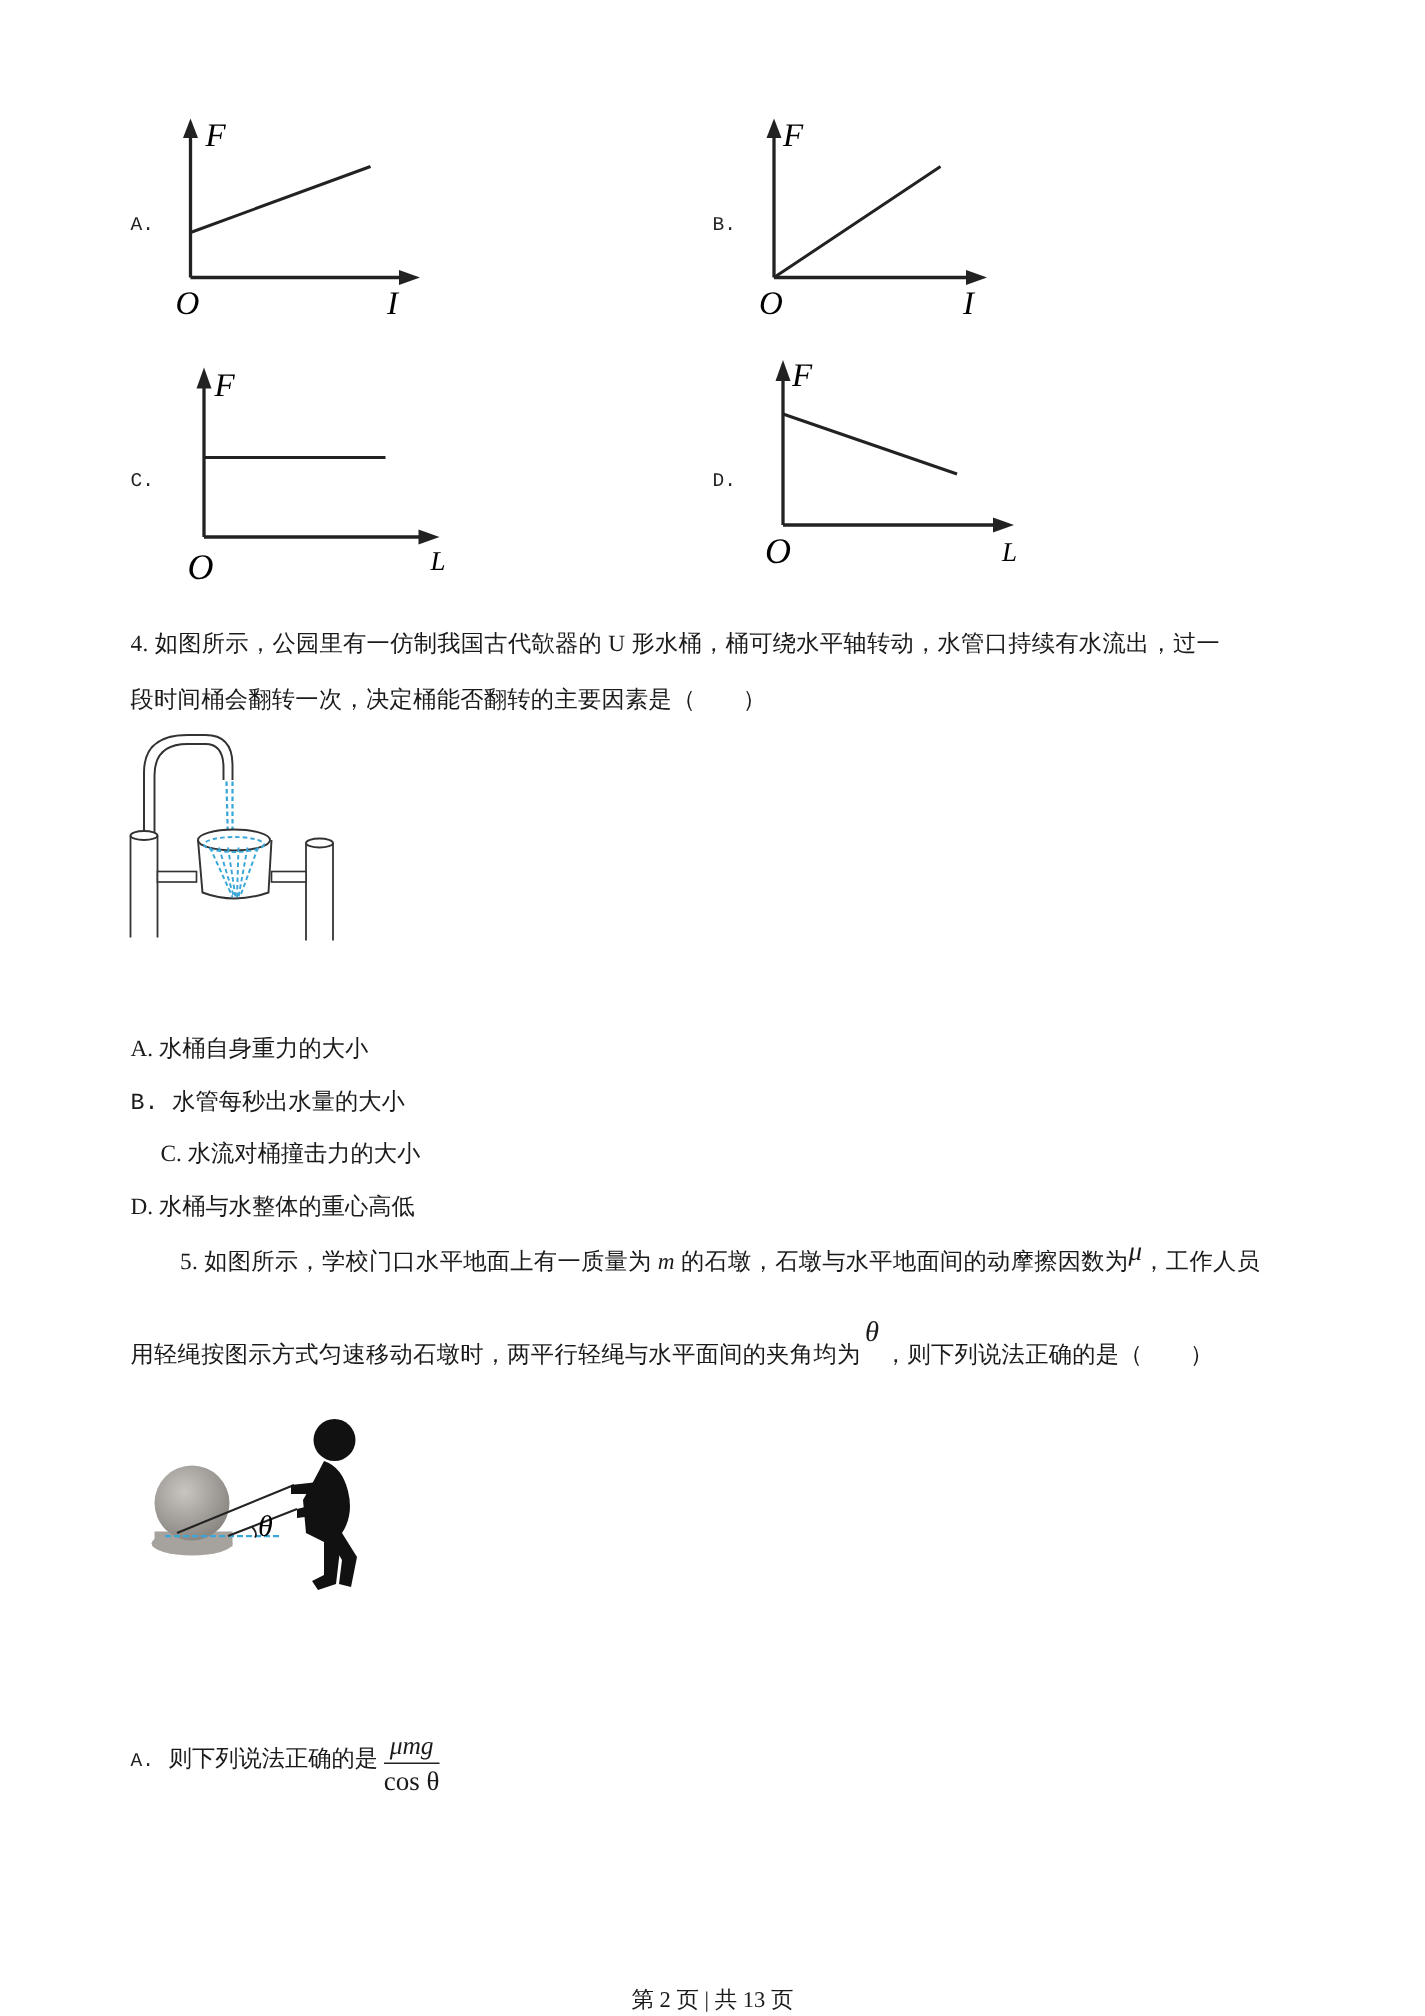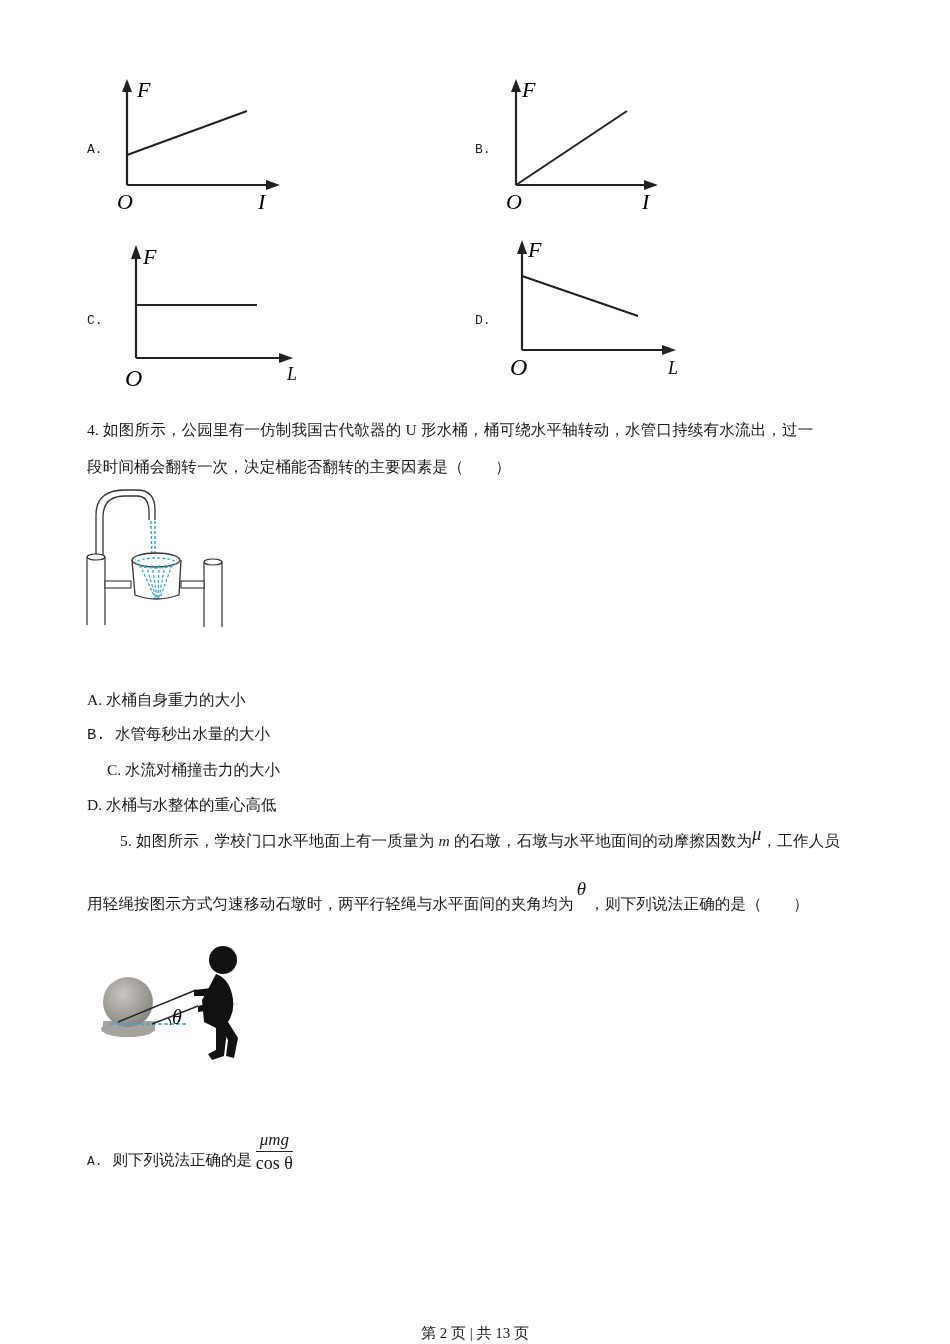--- a/index.html
+++ b/index.html
@@ -6,21 +6,21 @@
   body { width:950px; height:1344px; position:relative; overflow:hidden;
          font-family:"Liberation Serif","DejaVu Serif",serif; color:#1a1a1a; }
   .abs { position:absolute; }
   .opt-label { font-family:"Liberation Mono","DejaVu Sans Mono",monospace; font-size:13px; color:#222; }
   .q-text { font-size:15.5px; line-height:20px; white-space:nowrap; letter-spacing:0.2px; }
   .choice { font-size:15.5px; line-height:20px; white-space:nowrap; }
   .italic { font-style:italic; font-family:"Liberation Serif","DejaVu Serif",serif; }
   svg text { font-family:"Liberation Serif","DejaVu Serif",serif; font-style:italic; }
   .footer { font-size:15px; white-space:nowrap; }
   .frac { display:inline-block; text-align:center; vertical-align:middle; font-family:"Liberation Serif",serif; }
-  .frac .num { display:block; border-bottom:1.3px solid #222; padding:0 2px 1px; font-style:italic; font-size:17px; }
+  .frac .num { display:block; border-bottom:1.3px solid #222; padding:0 2px 1px; font-style:italic; font-size:17px;margin-top:24px; }
   .frac .den { display:block; padding-top:1px; font-size:18px; }
 </style>
 </head>
 <body>
 
 <span class="abs opt-label" style="left:87px;top:142px;">A.</span>
 <svg class="abs" style="left:110px;top:75px;" width="180" height="140">
   <line x1="17" y1="110" x2="17" y2="12" stroke="#222" stroke-width="2.2"></line>
   <polygon points="17,4 12,17 22,17" fill="#222"></polygon>
   <line x1="17" y1="110" x2="160" y2="110" stroke="#222" stroke-width="2.2"></line>

